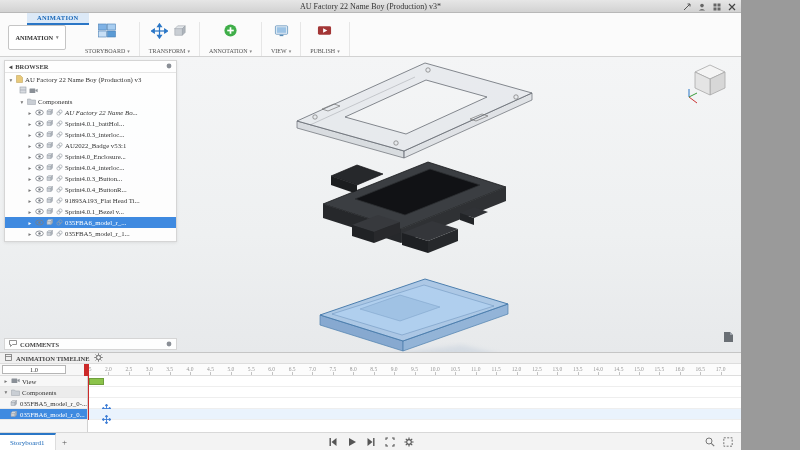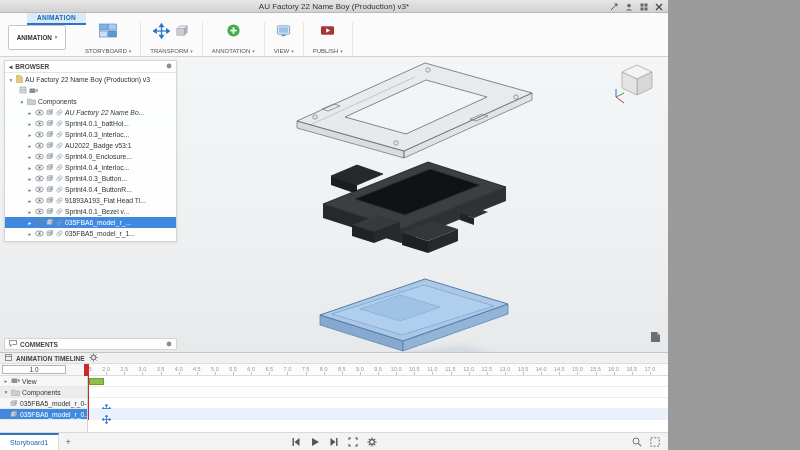--- a/index.html
+++ b/index.html
@@ -1,17 +1,17 @@
 <!DOCTYPE html>
 <html><head>
 <meta charset="utf-8">
 <style>
   * { margin:0; padding:0; box-sizing:border-box; }
   body { font-family:"Liberation Sans", sans-serif; background:#9a9a9a; }
-  #app { position:relative; width:668px; height:450px; background:#fff; overflow:hidden; font-family:Liberation Sans, sans-serif; }
+  #app { position:relative; width:741px; height:450px; background:#fff; overflow:hidden; font-family:Liberation Serif, serif; }
 
   
   .titlebar { position:absolute; top:0; left:0; right:0; height:13px;
     background:linear-gradient(#e6e6e6,#d2d2d2); border-bottom:1px solid #b8b8b8;
     display:flex; align-items:center; justify-content:center; font-size:8px; color:#333; }
   .tb-right { position:absolute; right:5px; top:0; height:13px; display:flex; align-items:center; gap:7px; }
   .tb-ic { display:inline-flex; align-items:center; }
 
   
   .ribbon { position:absolute; top:13px; left:0; right:0; height:44px; background:#fbfbfb; border-bottom:1px solid #d2d2d2; }

